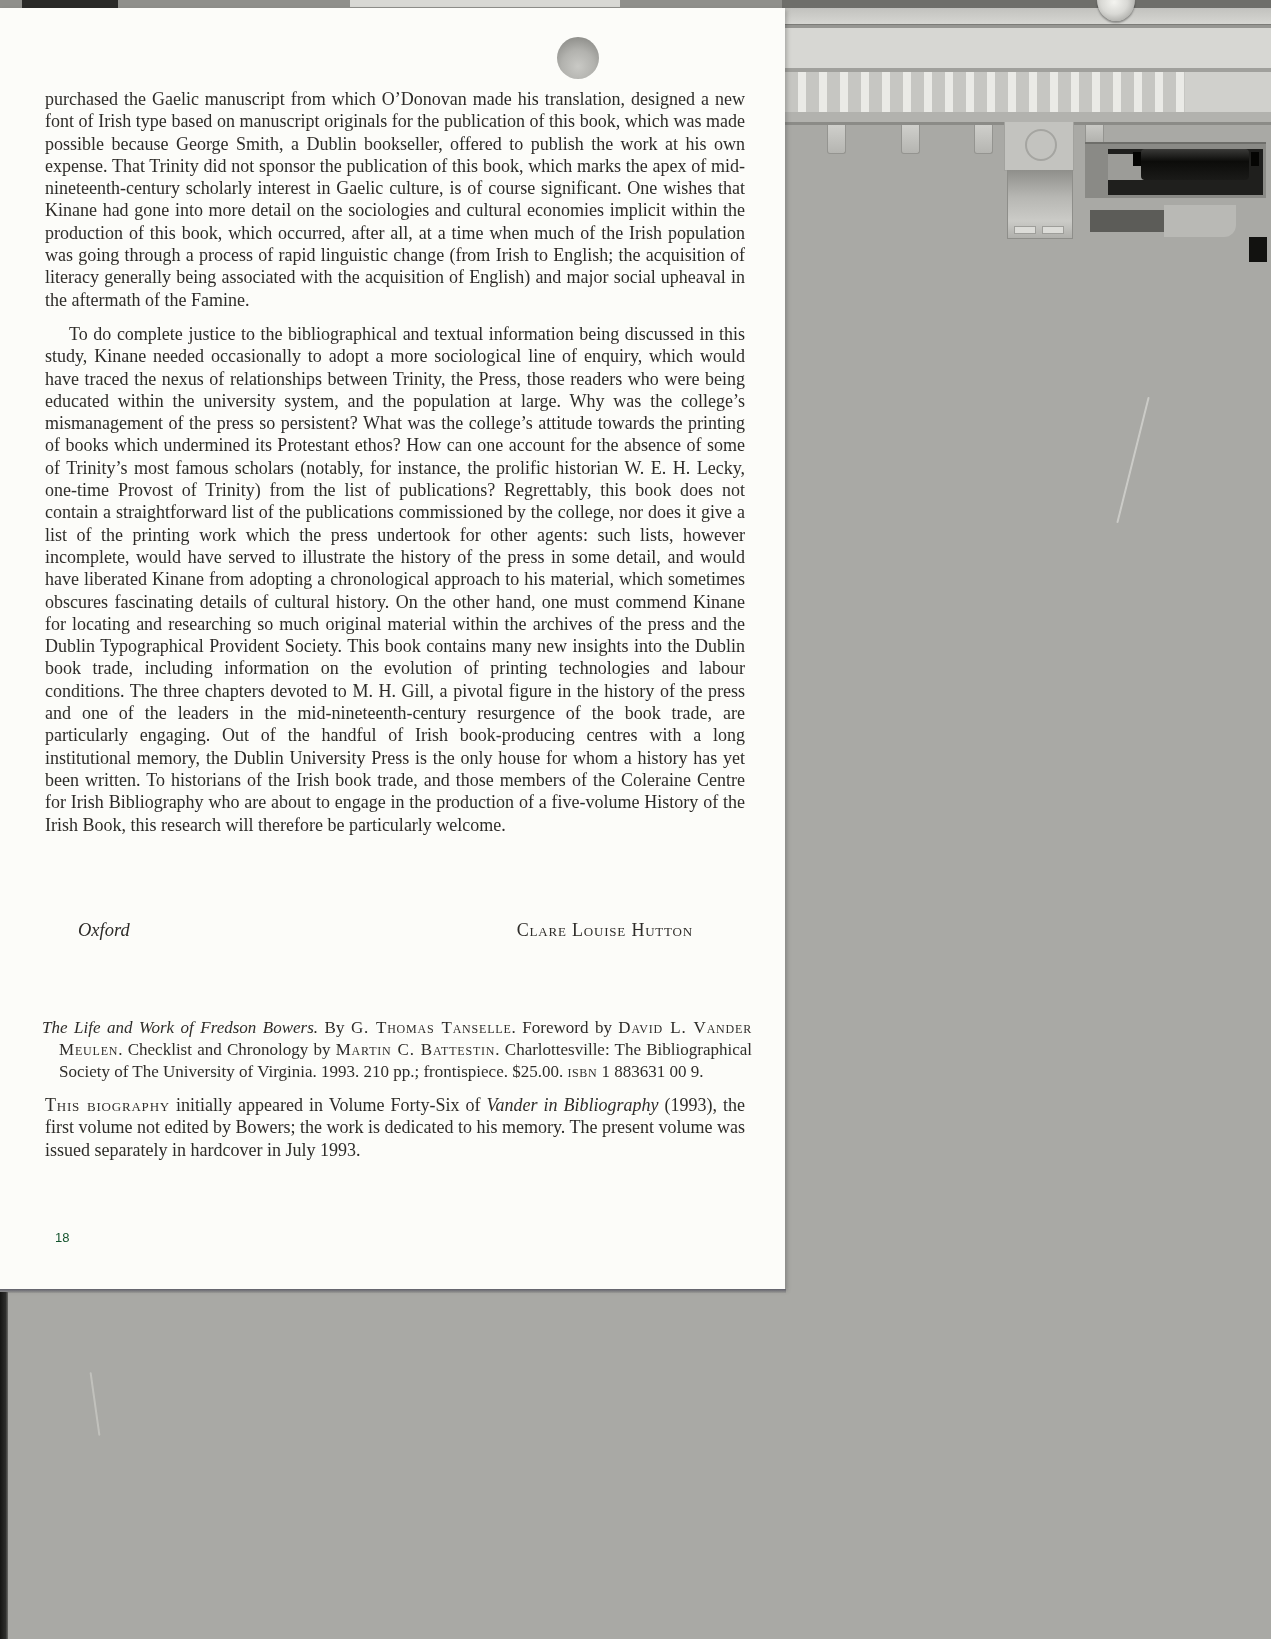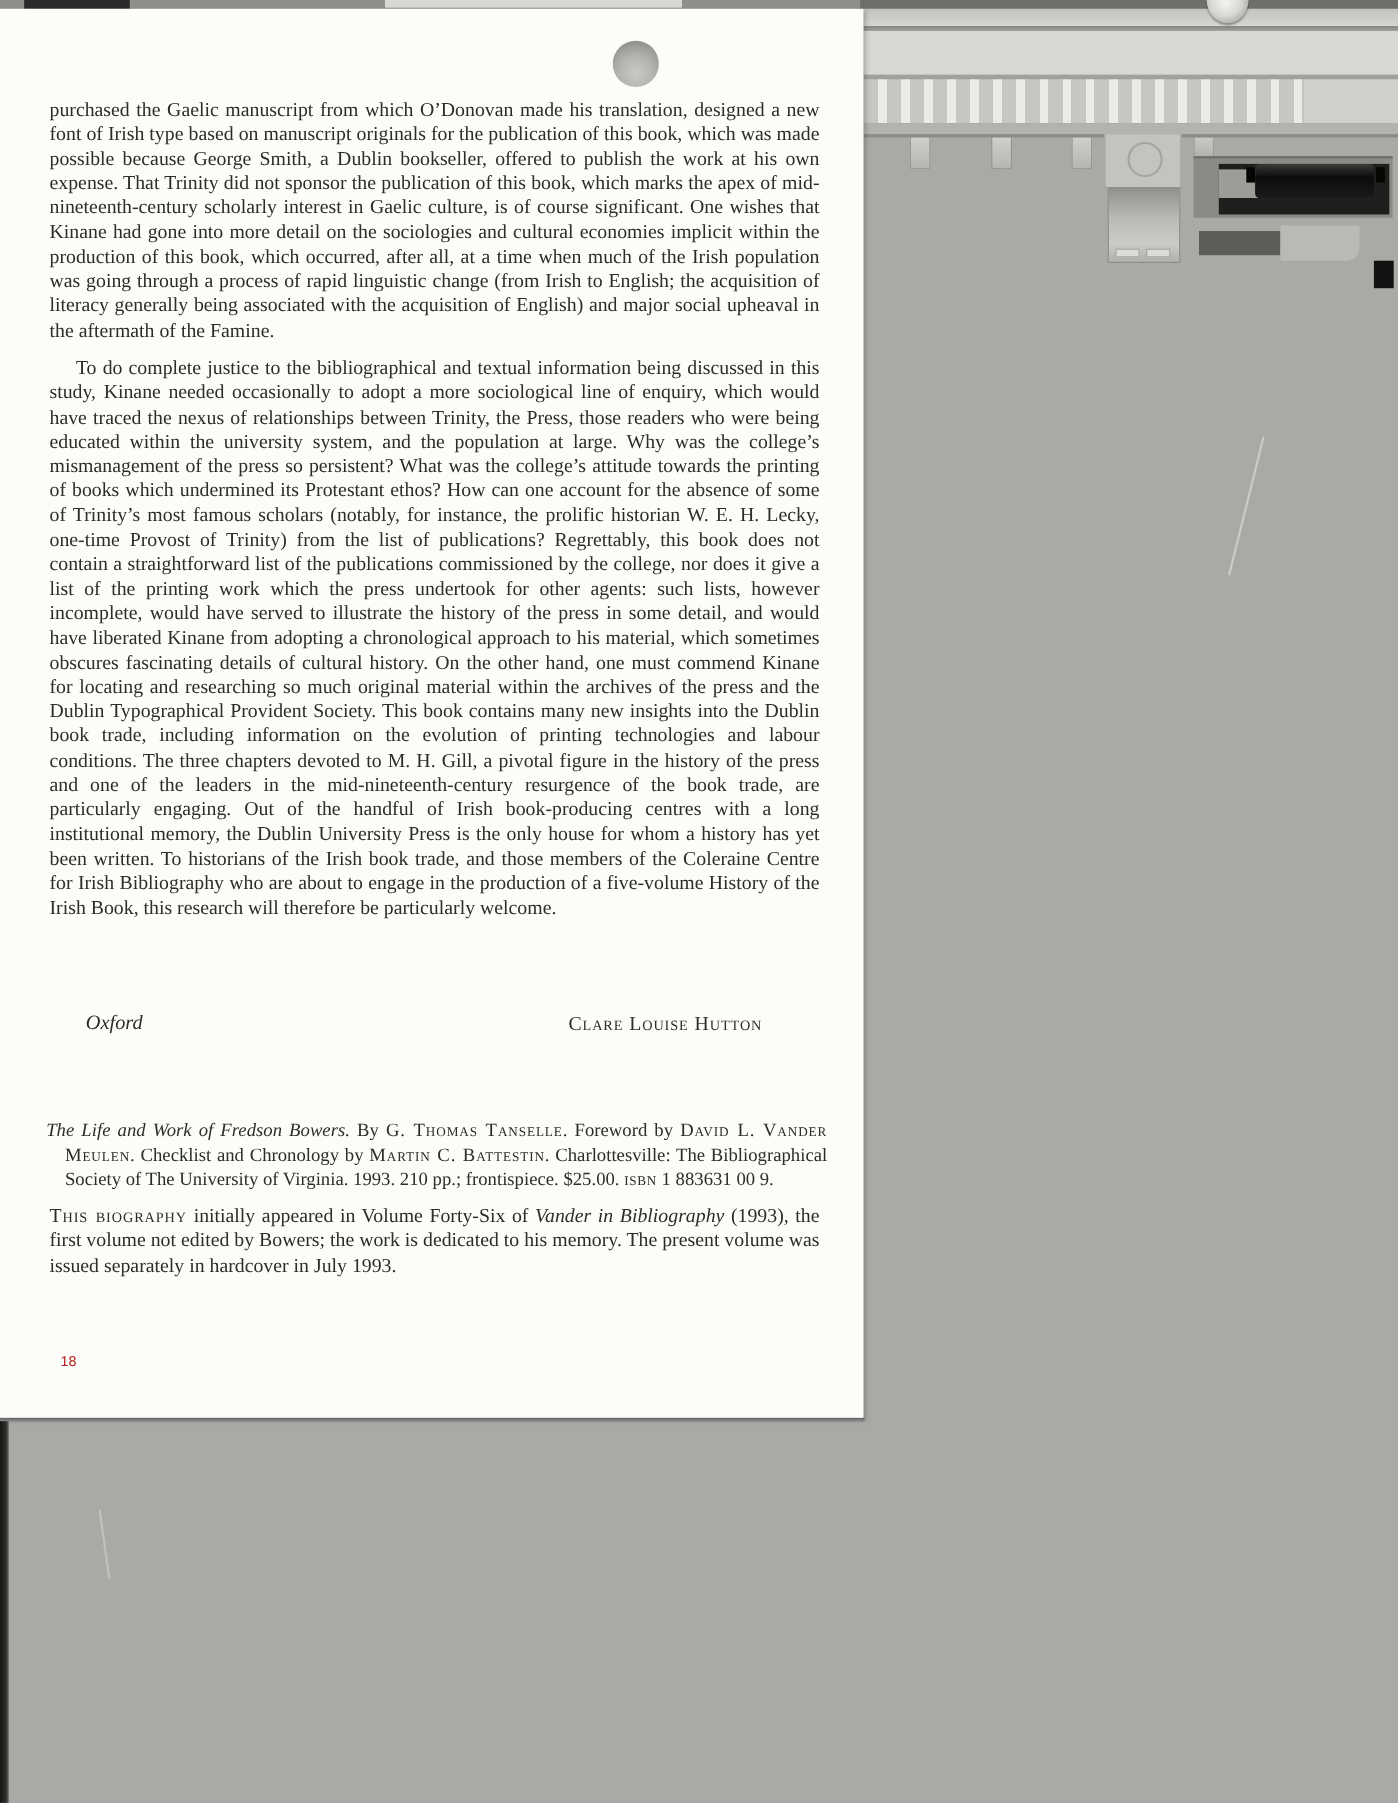--- a/index.html
+++ b/index.html
@@ -40,21 +40,21 @@
   .asc{font-variant:small-caps;text-transform:lowercase;letter-spacing:.6px;}
   .reviewer{font-size:18px;}
 
   .citation{position:absolute;left:42px;top:980px;width:710px;font-size:17px;
         line-height:22.2px;text-align:justify;padding-left:17px;text-indent:-17px;box-sizing:border-box;margin-top:29px;}
   .italic{font-style:italic;}
 
   .intro{position:absolute;left:45px;top:1068px;width:700px;font-size:18px;
         line-height:22.4px;text-align:justify;}
 
-  .sig-mark{position:absolute;left:55px;top:1222px;font-size:13px;color:#b91c1c;
+  .sig-mark{position:absolute;left:55px;top:1222px;font-size:13px;color:#14532d;
         font-family:"Liberation Sans",sans-serif;}
 
   
   .hw{position:absolute;}
   .lid-band-a{left:785px;top:8px;width:486px;height:16px;
         background:linear-gradient(180deg,#c2c2be,#d6d6d2);}
   .lid-line{left:785px;top:24px;width:486px;height:4px;background:#969692;
         border-top:1px solid #7c7c78;}
   .lid-band-b{left:785px;top:28px;width:486px;height:40px;background:#d7d7d3;}
   .lid-line2{left:785px;top:68px;width:486px;height:4px;background:#a0a09c;

